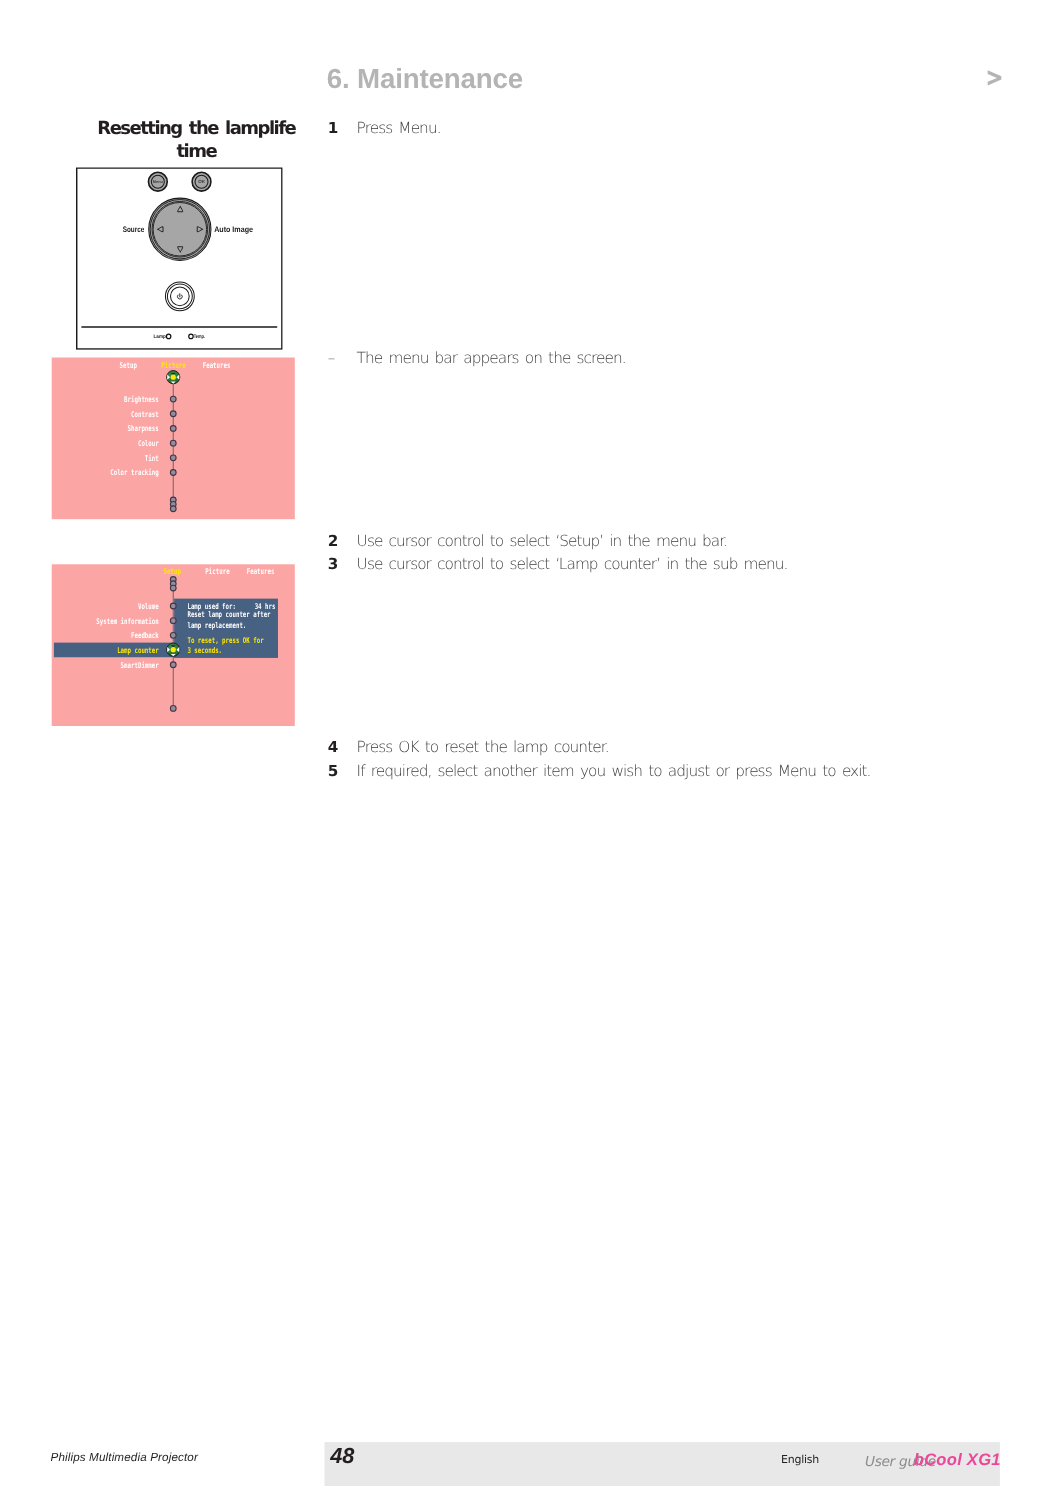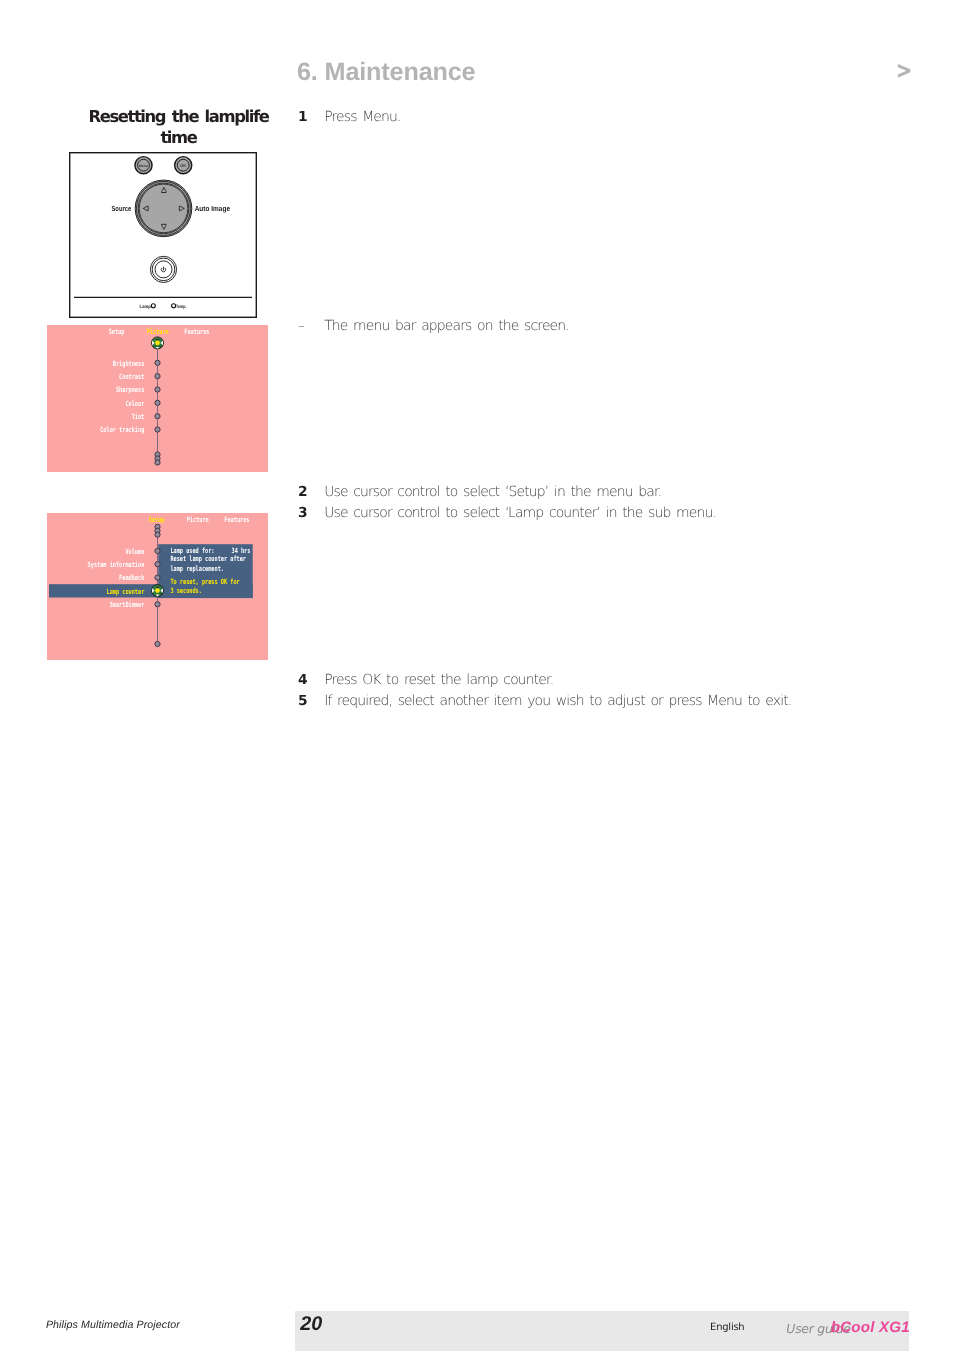--- a/index.html
+++ b/index.html
@@ -244,19 +244,19 @@
           <path d="M108.1 73.69999999999999 L112.9 73.69999999999999 L110.5 75.3 Z" fill="#1d2736"></path>
           <circle cx="110.5" cy="77.6" r="2.35" fill="#ffe800"></circle>
         </g>
 
       <circle cx="110.5" cy="131.0" r="2.6" fill="#948b9d" stroke="#403846" stroke-width="1.0"></circle>
     </svg>
   </div>
 
   <div id="footer-band"></div>
   <div id="footer-left">Philips Multimedia Projector</div>
-  <div id="page-number">20</div>
+  <div id="page-number">48</div>
   <div id="footer-right">
     <span class="lang">English</span>
     <span class="guide">User guide</span>
     <span class="product">bCool XG1</span>
   </div>
 </div>
 
 </body></html>

